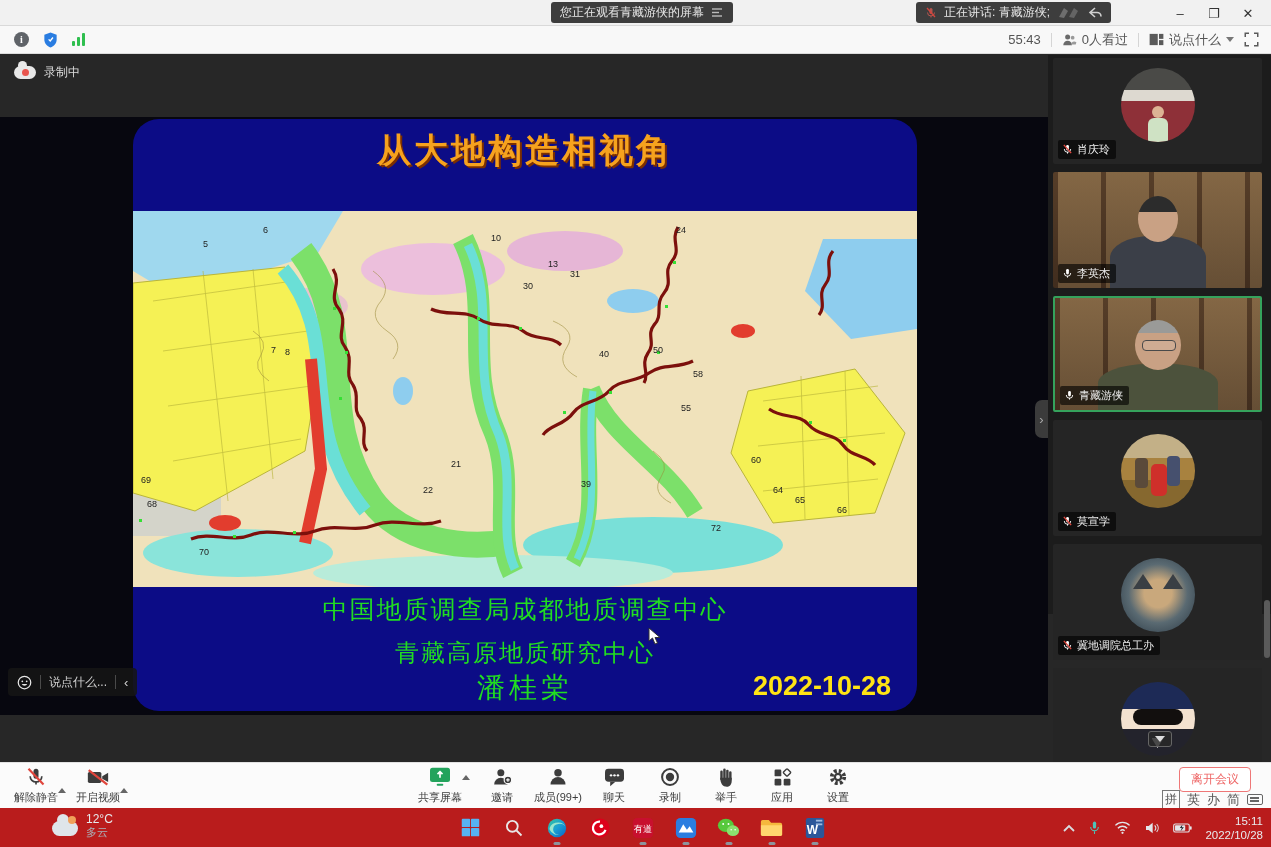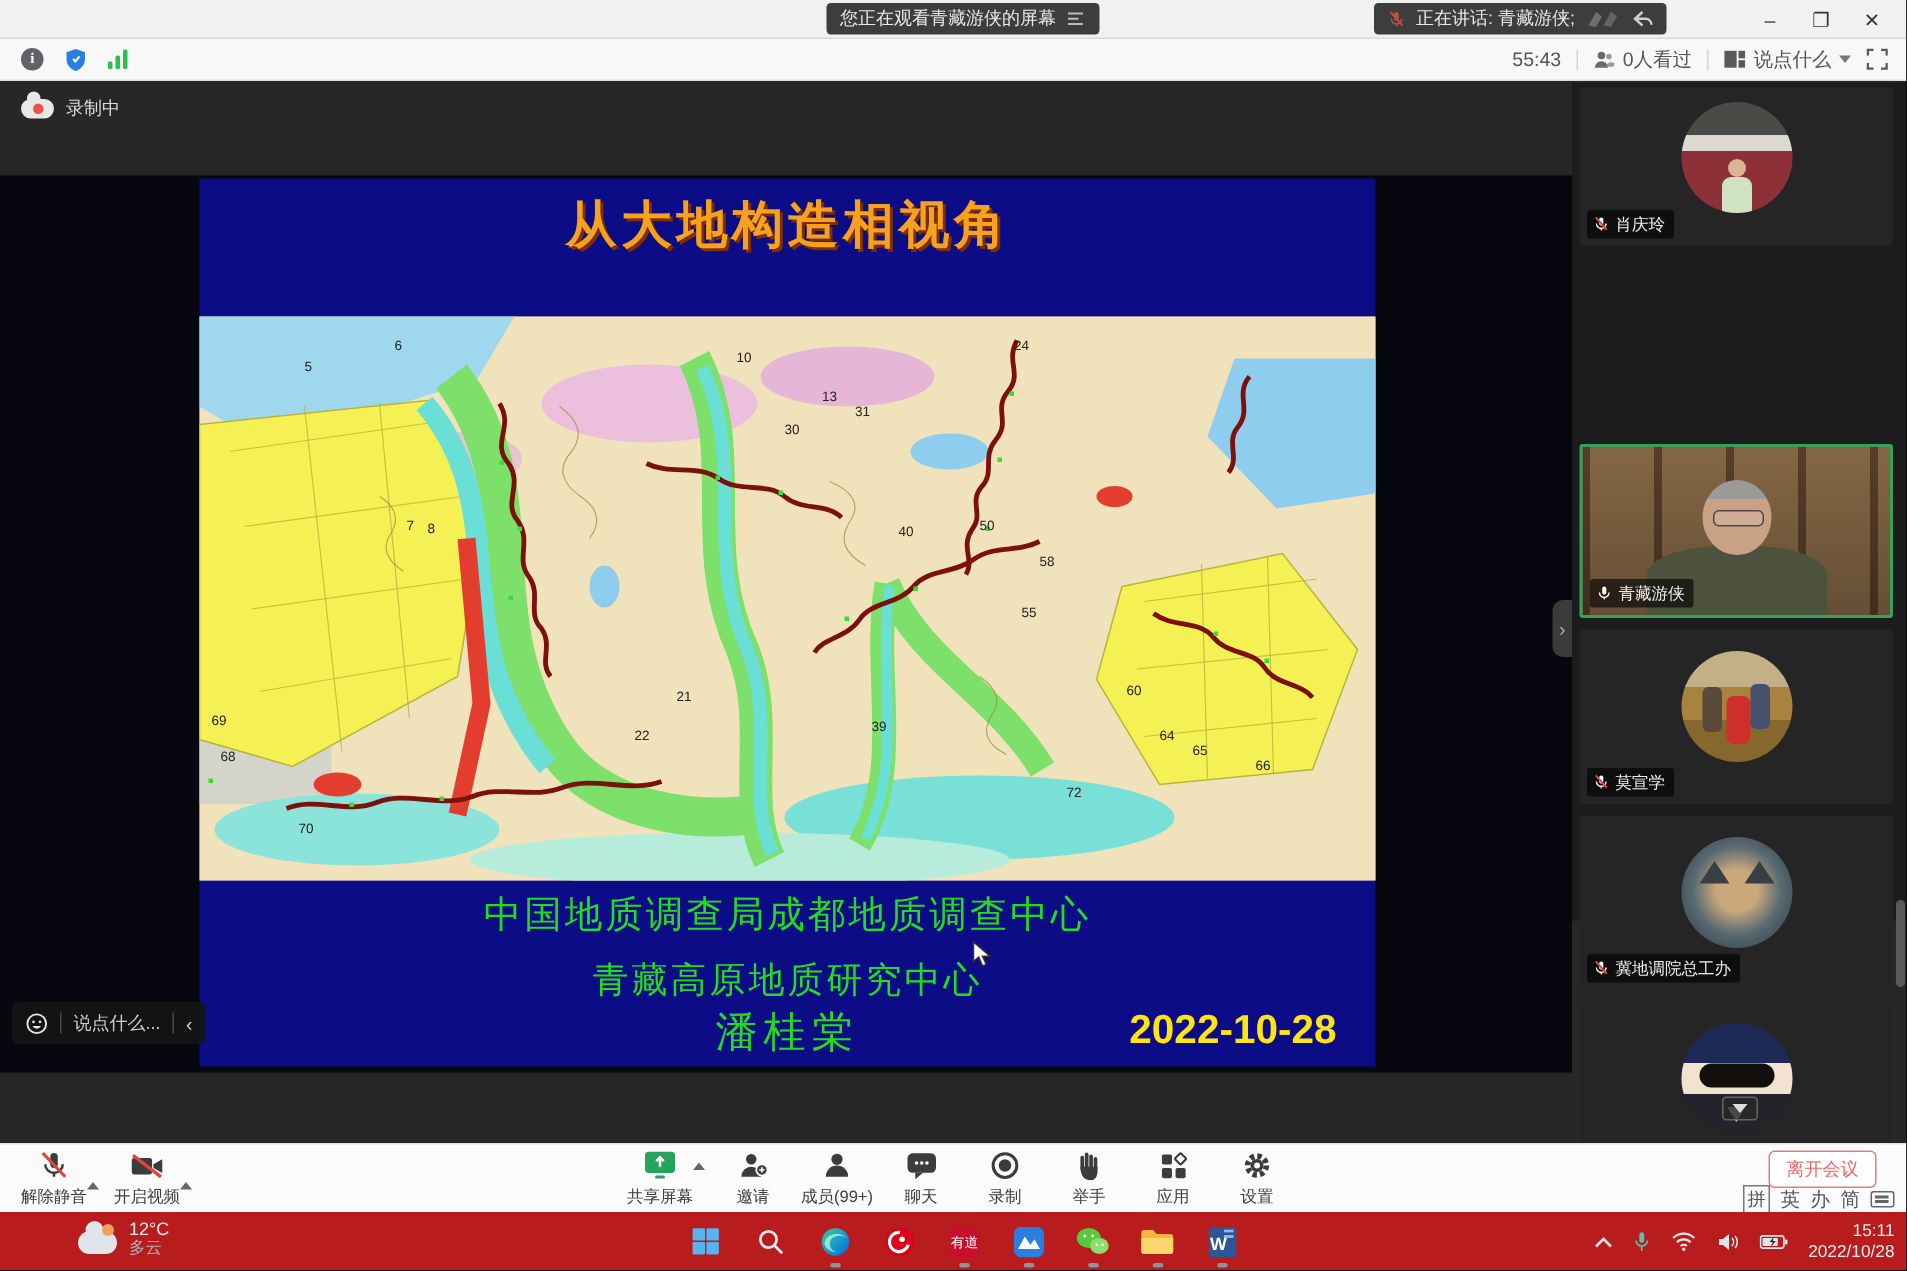--- a/index.html
+++ b/index.html
@@ -25,21 +25,21 @@
   .caret-down { width:0; height:0; border-left:4px solid transparent; border-right:4px solid transparent; border-top:5px solid #777; }
 
   
   .main { position:absolute; left:0; top:55px; width:1048px; height:707px; background:#272727; }
   .letterbox { position:absolute; left:0; top:62px; width:1048px; height:598px; background:#07070f; }
   .recording-pill { position:absolute; left:14px; top:9px; display:flex; align-items:center; gap:8px; color:#ddd; font-size:12px; }
   .cloud { position:relative; width:22px; height:13px; background:#e8e8e8; border-radius:8px; }
   .cloud::before { content:""; position:absolute; left:4px; top:-5px; width:9px; height:9px; background:#e8e8e8; border-radius:50%; }
   .cloud::after { content:""; position:absolute; left:8px; top:3px; width:7px; height:7px; background:#e8544d; border-radius:50%; }
 
-  .slide { position:absolute; left:133px; top:64px; width:784px; height:592px; background:#0c0c86; }
+  .slide { position:absolute; left:133px; top:64px; width:784px; height:592px; background:#0c0c86;border-radius:26px; }
   .slide-title { padding-top:10px; text-align:center; font-weight:bold; color:#f6a21e; font-family:"Liberation Sans",sans-serif; text-shadow:2px 2px 0 #7c2f00; line-height:1.25; }
   .slide-title .t1 { font-size:34px; letter-spacing:3px; }
   .slide-title .t2 { font-size:34px; letter-spacing:1px; }
   .map-wrap { position:absolute; left:0; top:92px; width:784px; height:376px; background:#f0e2bb; }
   .map-wrap svg { width:100%; height:100%; display:block; }
   .maplabel { font-size:9px; fill:#222; font-family:"Liberation Sans",sans-serif; }
   .slide-footer { position:absolute; left:0; top:468px; width:100%; text-align:center; color:#21dd21; font-family:"Liberation Serif",serif; }
   .slide-footer .f1 { font-size:25px; margin-top:6px; letter-spacing:2px; }
   .slide-footer .f2 { font-size:24px; margin-top:11px; letter-spacing:2px; }
   .slide-footer .f3 { font-size:28px; letter-spacing:4px; }
@@ -360,20 +360,34 @@
         <svg width="11" height="11" viewBox="0 0 24 24" class="ic-svg">
             <rect x="9" y="2" width="6" height="12" rx="3" fill="#fff"></rect>
             <path d="M5 11a7 7 0 0 0 14 0" stroke="#fff" stroke-width="2" fill="none"></path>
             <rect x="11" y="17" width="2" height="4" fill="#fff"></rect>
             <line x1="4" y1="2" x2="20" y2="20" stroke="#e0453c" stroke-width="3"></line>
           </svg>
         <span>肖庆玲</span>
       </div>
     </div>
 
+    <div class="tile video-bookshelf" style="top:117px; height:116px;">
+      <div class="person">
+          <div class="head"></div>
+          <div class="body"></div>
+        </div>
+      <div class="badge">
+        <svg width="11" height="11" viewBox="0 0 24 24" class="ic-svg">
+            <rect x="9" y="2" width="6" height="12" rx="3" fill="#fff"></rect>
+            <path d="M5 11a7 7 0 0 0 14 0" stroke="#fff" stroke-width="2" fill="none"></path>
+            <rect x="11" y="17" width="2" height="4" fill="#fff"></rect>
+          </svg>
+        <span>李英杰</span>
+      </div>
+    </div>
 
     <div class="tile video-bookshelf speaking" style="top:241px; height:116px;">
       <div class="person elder">
           <div class="head"></div>
           <div class="body"></div>
         </div>
       <div class="badge">
         <svg width="11" height="11" viewBox="0 0 24 24" class="ic-svg">
             <rect x="9" y="2" width="6" height="12" rx="3" fill="#fff"></rect>
             <path d="M5 11a7 7 0 0 0 14 0" stroke="#fff" stroke-width="2" fill="none"></path>

